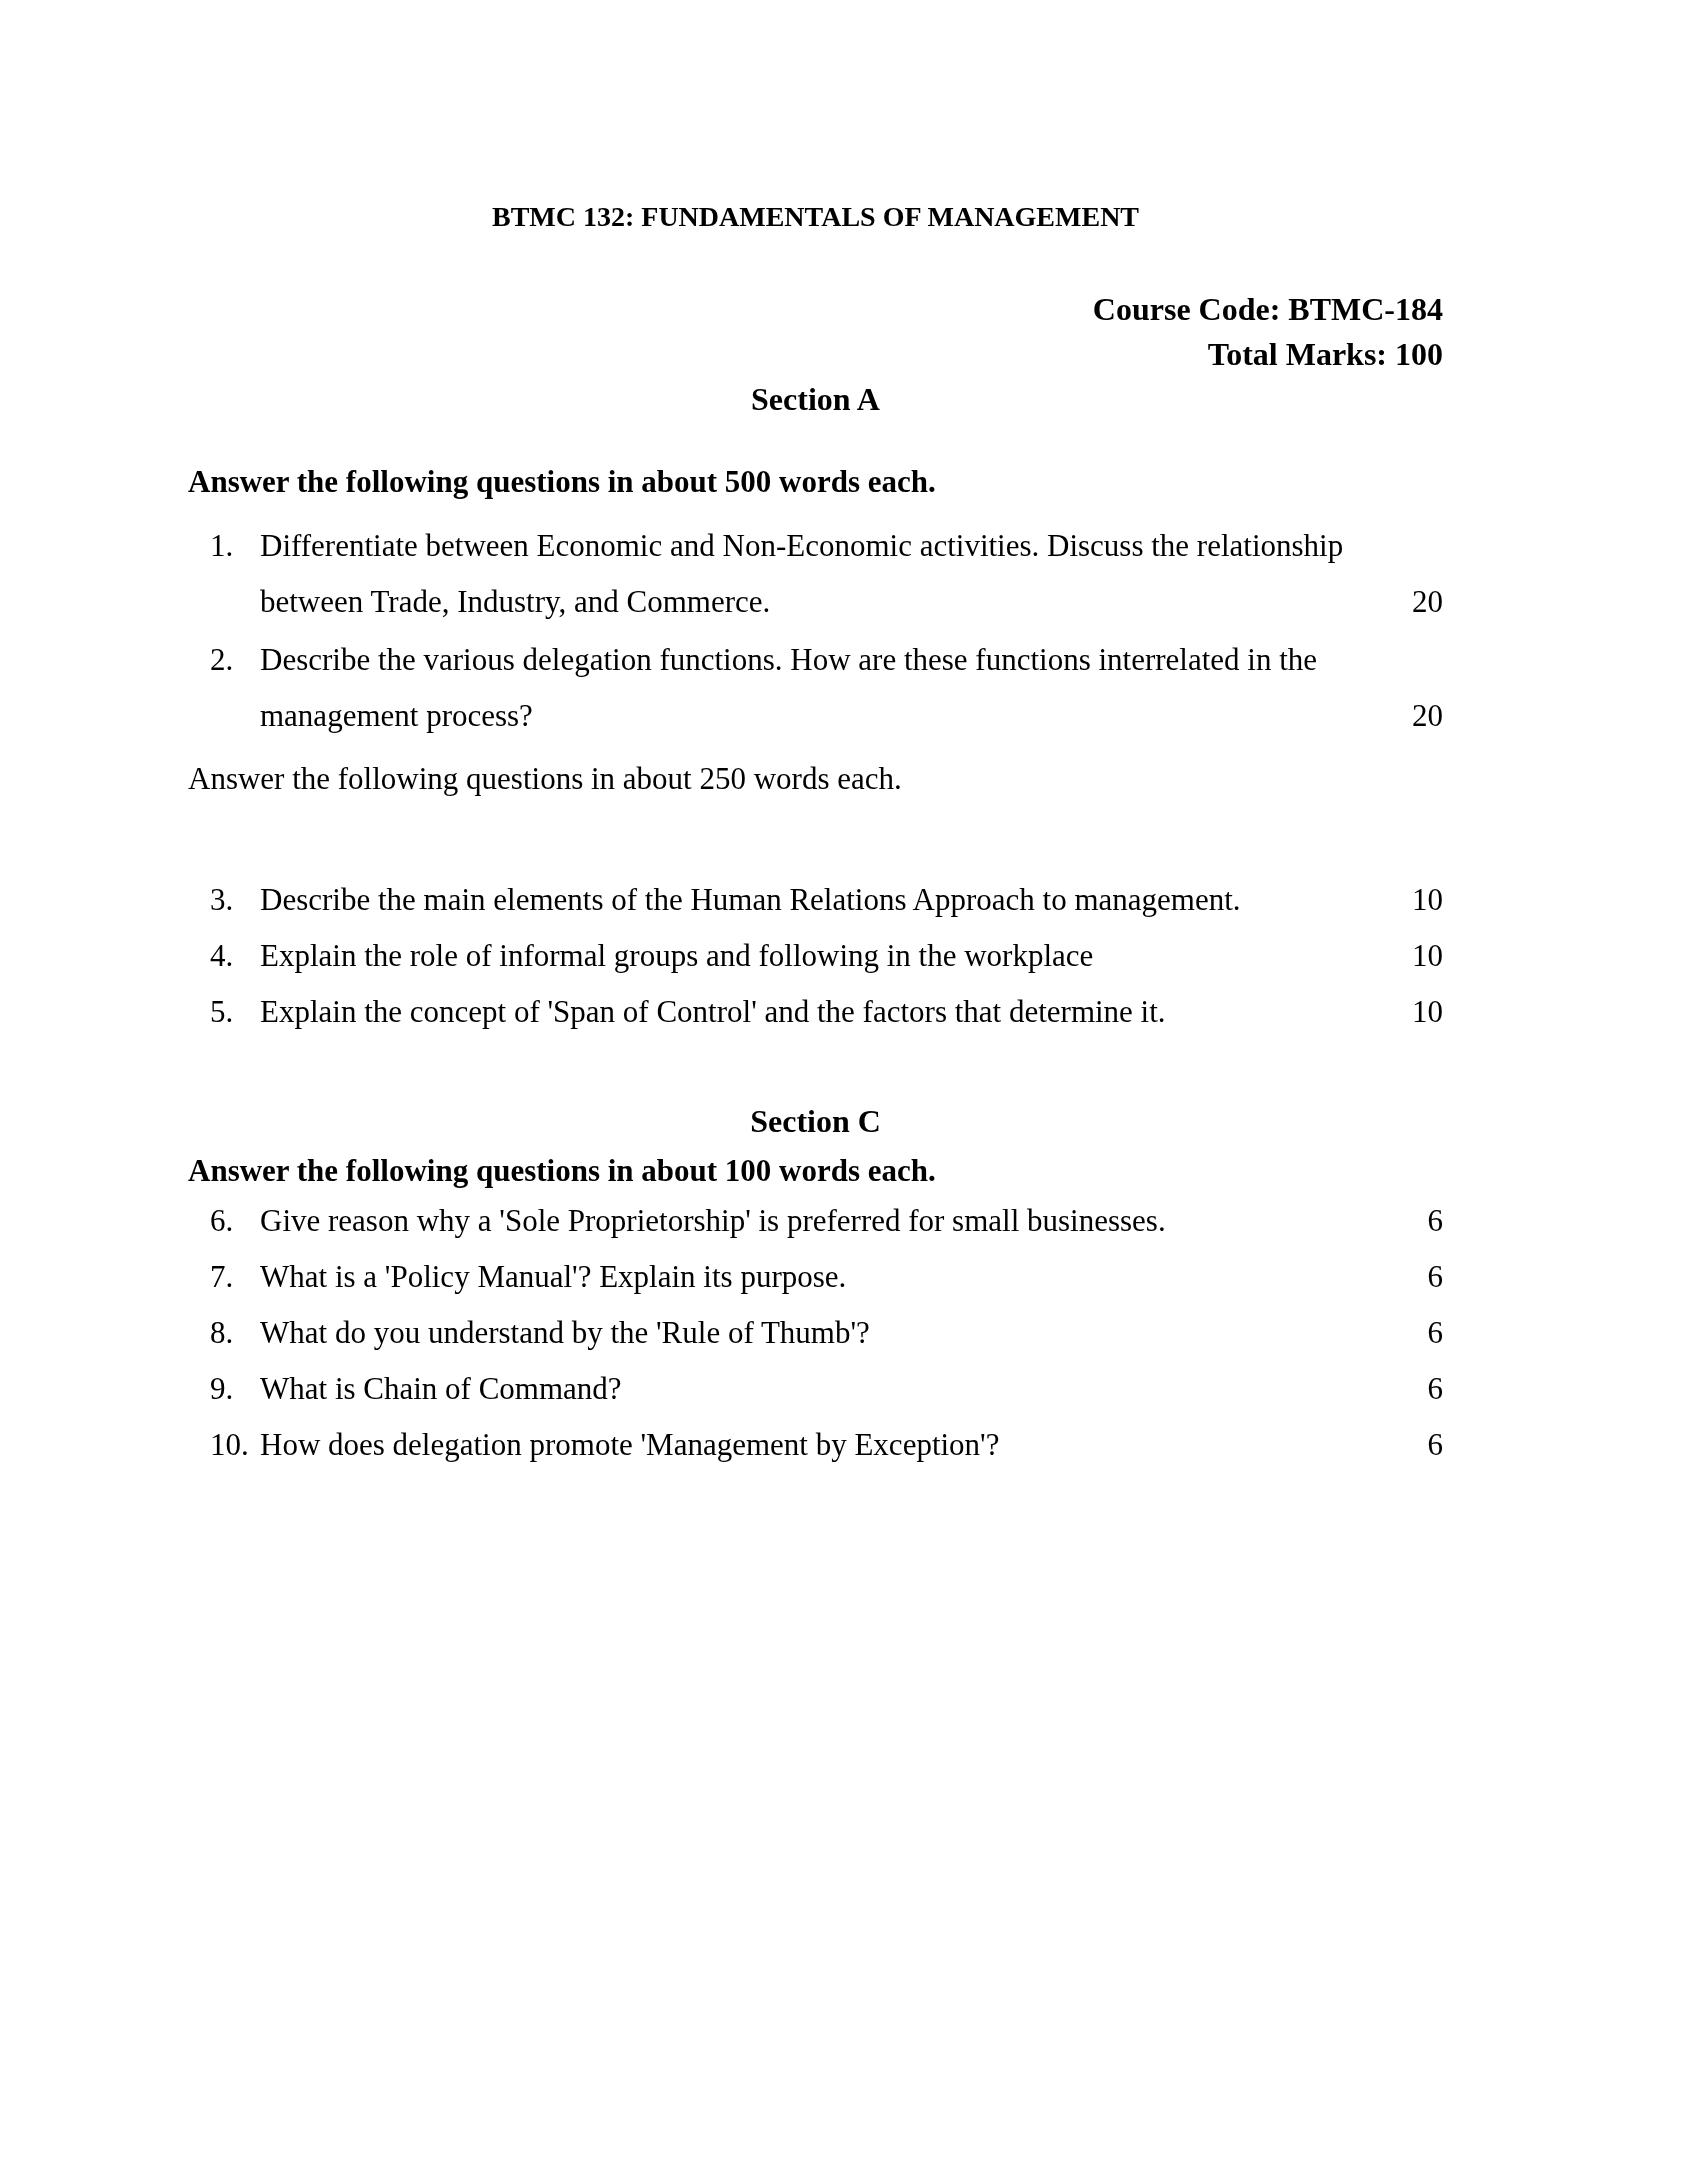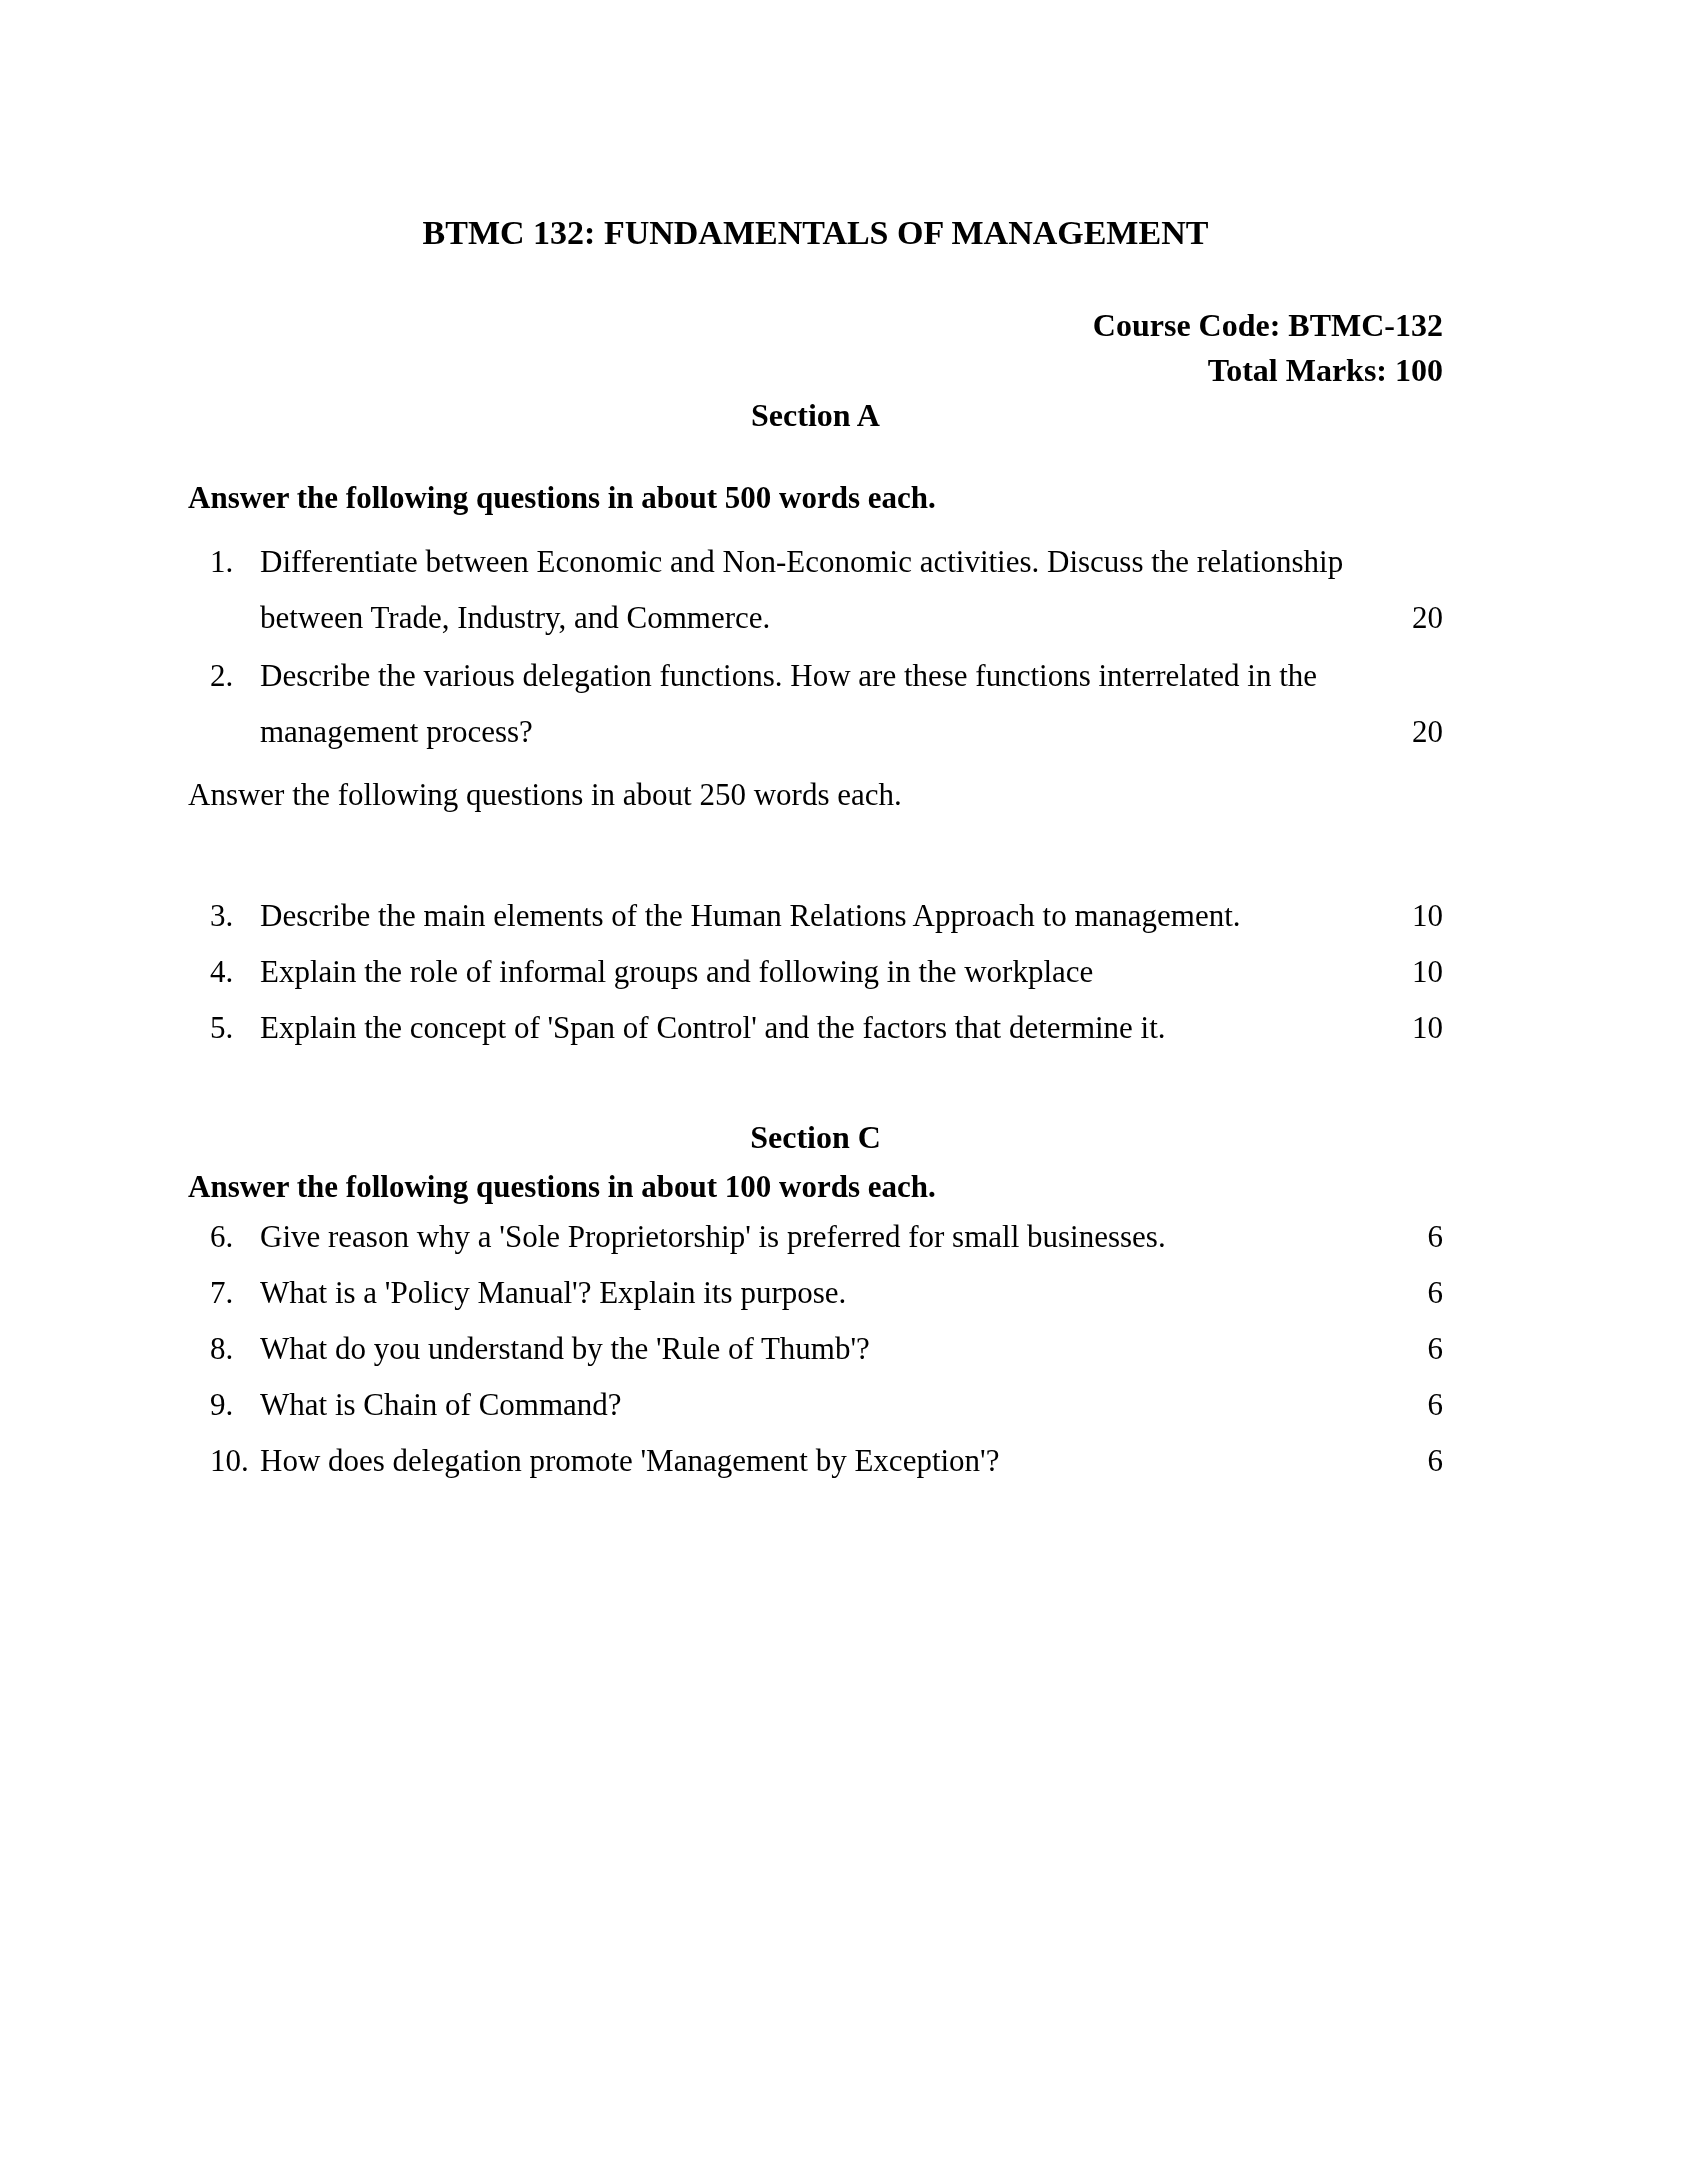--- a/index.html
+++ b/index.html
@@ -16,25 +16,25 @@
     font-family: "Liberation Serif", "DejaVu Serif", serif;
     overflow: hidden;
   }
   .content {
     box-sizing: border-box;
     margin-left: 188px;
     width: 1255px;
     padding-top: 194px;
   }
   .doc-title {
-    font-size: 34px;
+    font-size: 28px;
     font-weight: bold;
     line-height: 45px;
     text-align: center;
-    margin: 16px;
+    margin: 0;
   }
   .header-block {
     margin-top: 48px;
     text-align: right;
   }
   .header-block > div {
     font-size: 32px;
     font-weight: bold;
     line-height: 45px;
   }
@@ -78,21 +78,21 @@
 </style>
 </head>
 <body>
 
 <div class="page">
   <div class="content">
 
     <h1 class="doc-title">BTMC 132: FUNDAMENTALS OF MANAGEMENT</h1>
 
     <div class="header-block">
-      <div>Course Code: BTMC-132</div>
+      <div>Course Code: BTMC-184</div>
       <div>Total Marks: 100</div>
     </div>
 
     <h2 class="section-heading sec-a">Section A</h2>
     <p class="instruction bold sec-a">Answer the following questions in about 500 words each.</p>
 
     <div class="q q1">
       <span class="q-num">1.</span>
       <span class="q-body">
         <span class="q-line">

